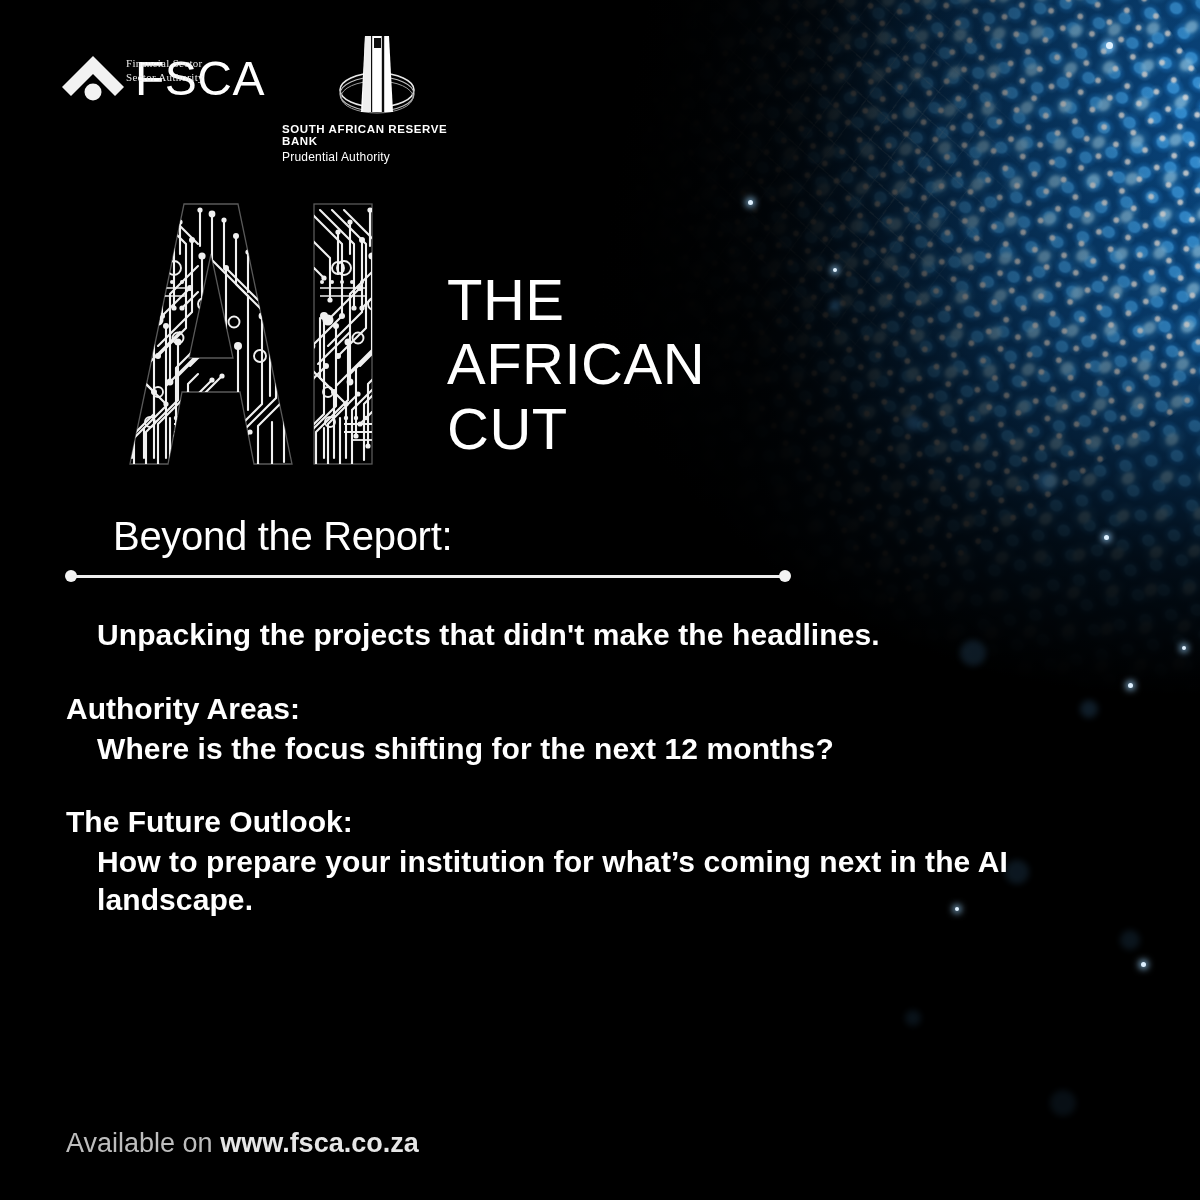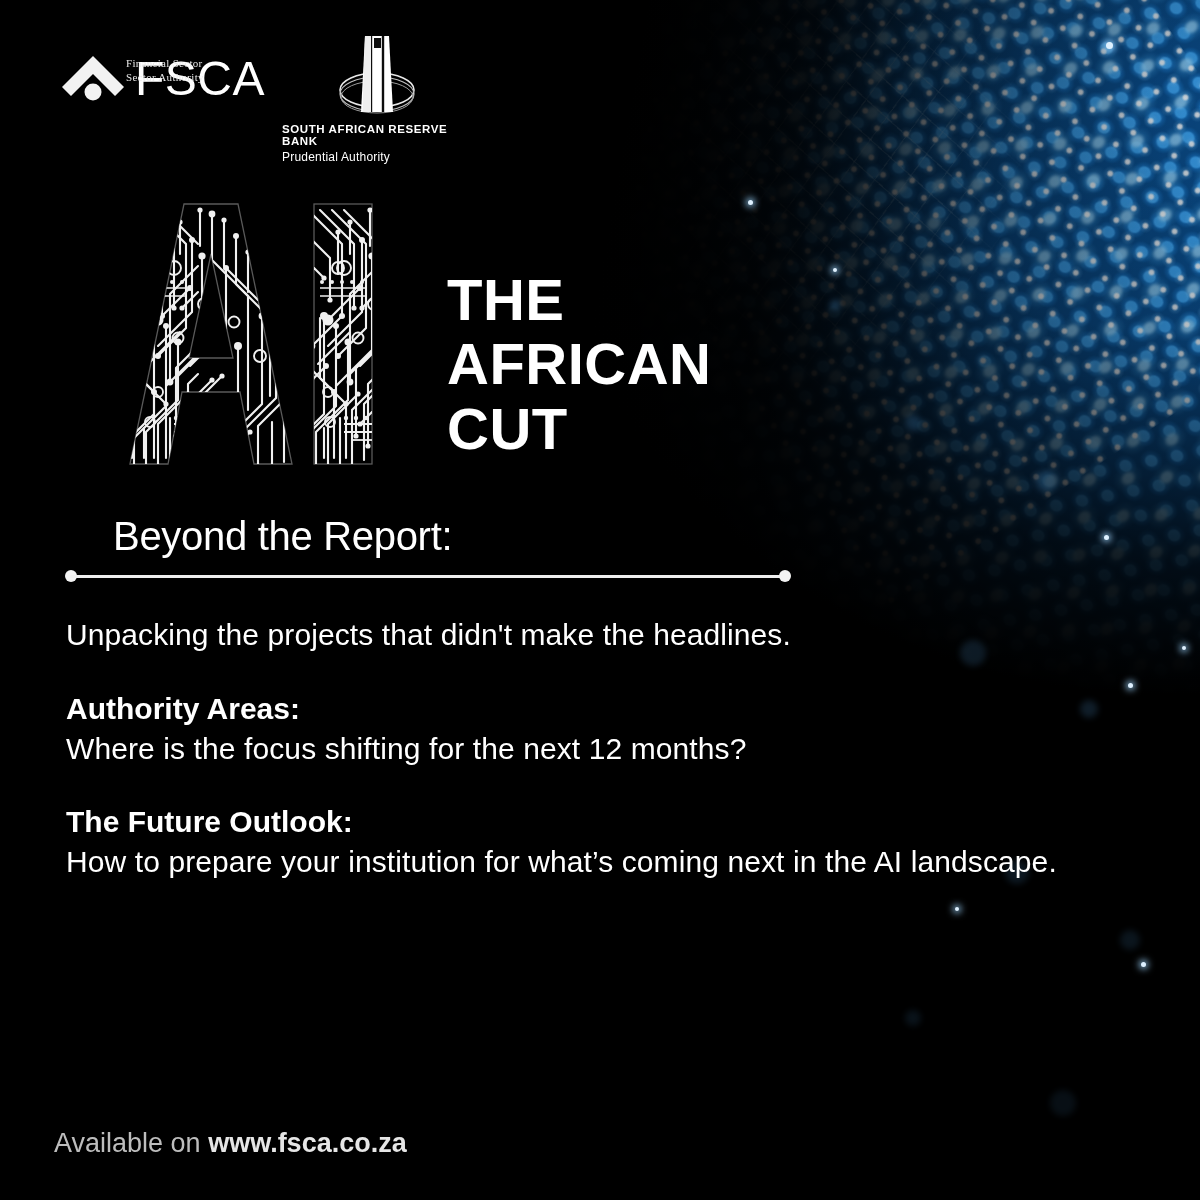--- a/index.html
+++ b/index.html
@@ -72,40 +72,40 @@
     font-size:11px;line-height:14px;color:#e8e8e8;letter-spacing:.3px;}
   .sarb-logo{position:absolute;left:282px;top:28px;width:190px;text-align:left;}
   .sarb-mark{height:92px;margin:0 auto;display:block;}
   .sarb-name{font-size:11.5px;font-weight:700;letter-spacing:.6px;color:#fff;margin-top:3px;}
   .sarb-sub{font-size:12px;font-weight:400;color:#fff;margin-top:3px;letter-spacing:.2px;}
 
   
   .ai-block{position:absolute;left:62px;top:196px;width:740px;height:275px;}
   .ai-mark{position:absolute;left:0;top:0;width:345px;height:270px;}
   .extended{position:absolute;left:385px;top:72px;
-    font-size:58px;font-weight:700;line-height:1.11;letter-spacing:.5px;color:#fff;}
+    font-size:58px;font-weight:400;line-height:1.11;letter-spacing:.5px;color:#fff;}
   .extended div{white-space:nowrap;}
 
   
   .headline{position:absolute;left:66px;top:487px;
     font-size:40px;font-weight:400;letter-spacing:-.3px;color:#fff;margin-left:47px;}
   .divider{position:absolute;left:65px;top:570px;width:726px;height:12px;}
   .divider .bar{position:absolute;left:5px;top:5px;width:716px;height:2.5px;background:#efefef;border-radius:2px;}
   .divider .dot{position:absolute;top:0;width:12px;height:12px;border-radius:50%;background:#f3f3f3;}
   .divider .dot.l{left:0;}
   .divider .dot.r{right:0;}
 
   
   .body-wrap{position:absolute;left:66px;top:616px;width:1010px;}
   .lead{font-size:31px;font-weight:400;color:#fff;letter-spacing:.1px;margin-bottom:40px;}
   .sec{margin-bottom:38px;}
   .sec-h{font-size:30px;font-weight:700;color:#fff;letter-spacing:0;margin-bottom:4px;}
-  .sec-b{font-size:30px;font-weight:400;color:#fff;line-height:1.25;letter-spacing:.1px;}
-
-  .footer{position:absolute;left:54px;top:1128px;font-size:27px;color:#bdbdbd;font-weight:400;}
+  .sec-b{font-size:30px;font-weight:700;color:#fff;line-height:1.25;letter-spacing:.1px;margin-left:31px;}
+
+  .footer{position:absolute;left:66px;top:1128px;font-size:27px;color:#bdbdbd;font-weight:400;}
   .footer b{color:#e6e6e6;font-weight:700;}
 </style>
 </head>
 <body>
 
 <div class="canvas">
 
   <div class="bg-wrap">
     <div class="bg-mesh"></div>
     <div class="bg-mesh2"></div>

